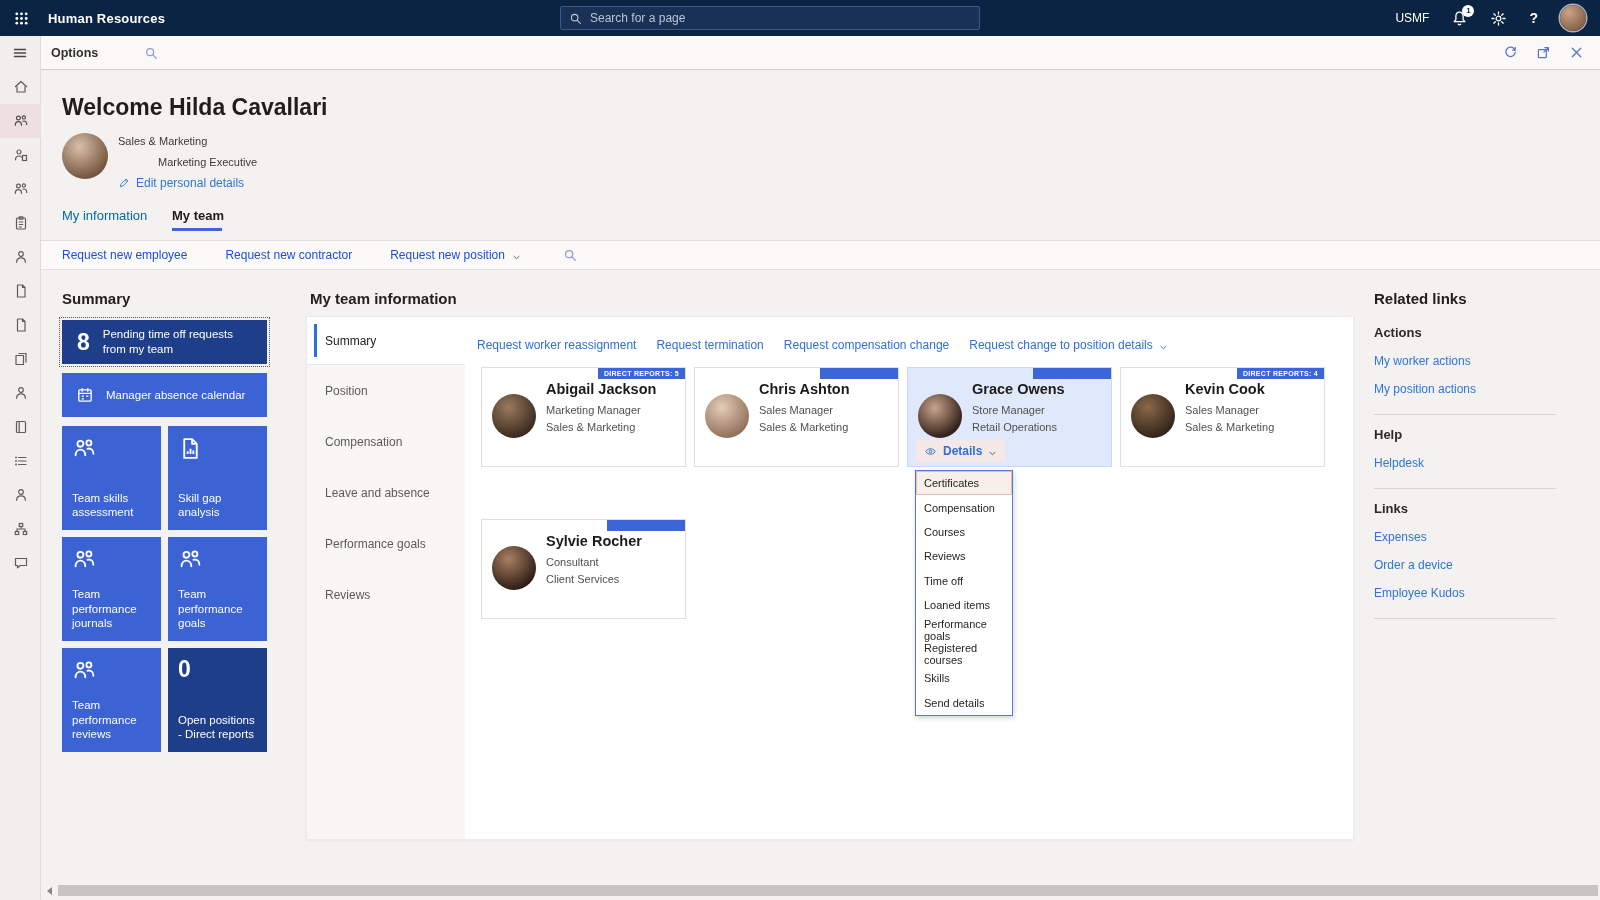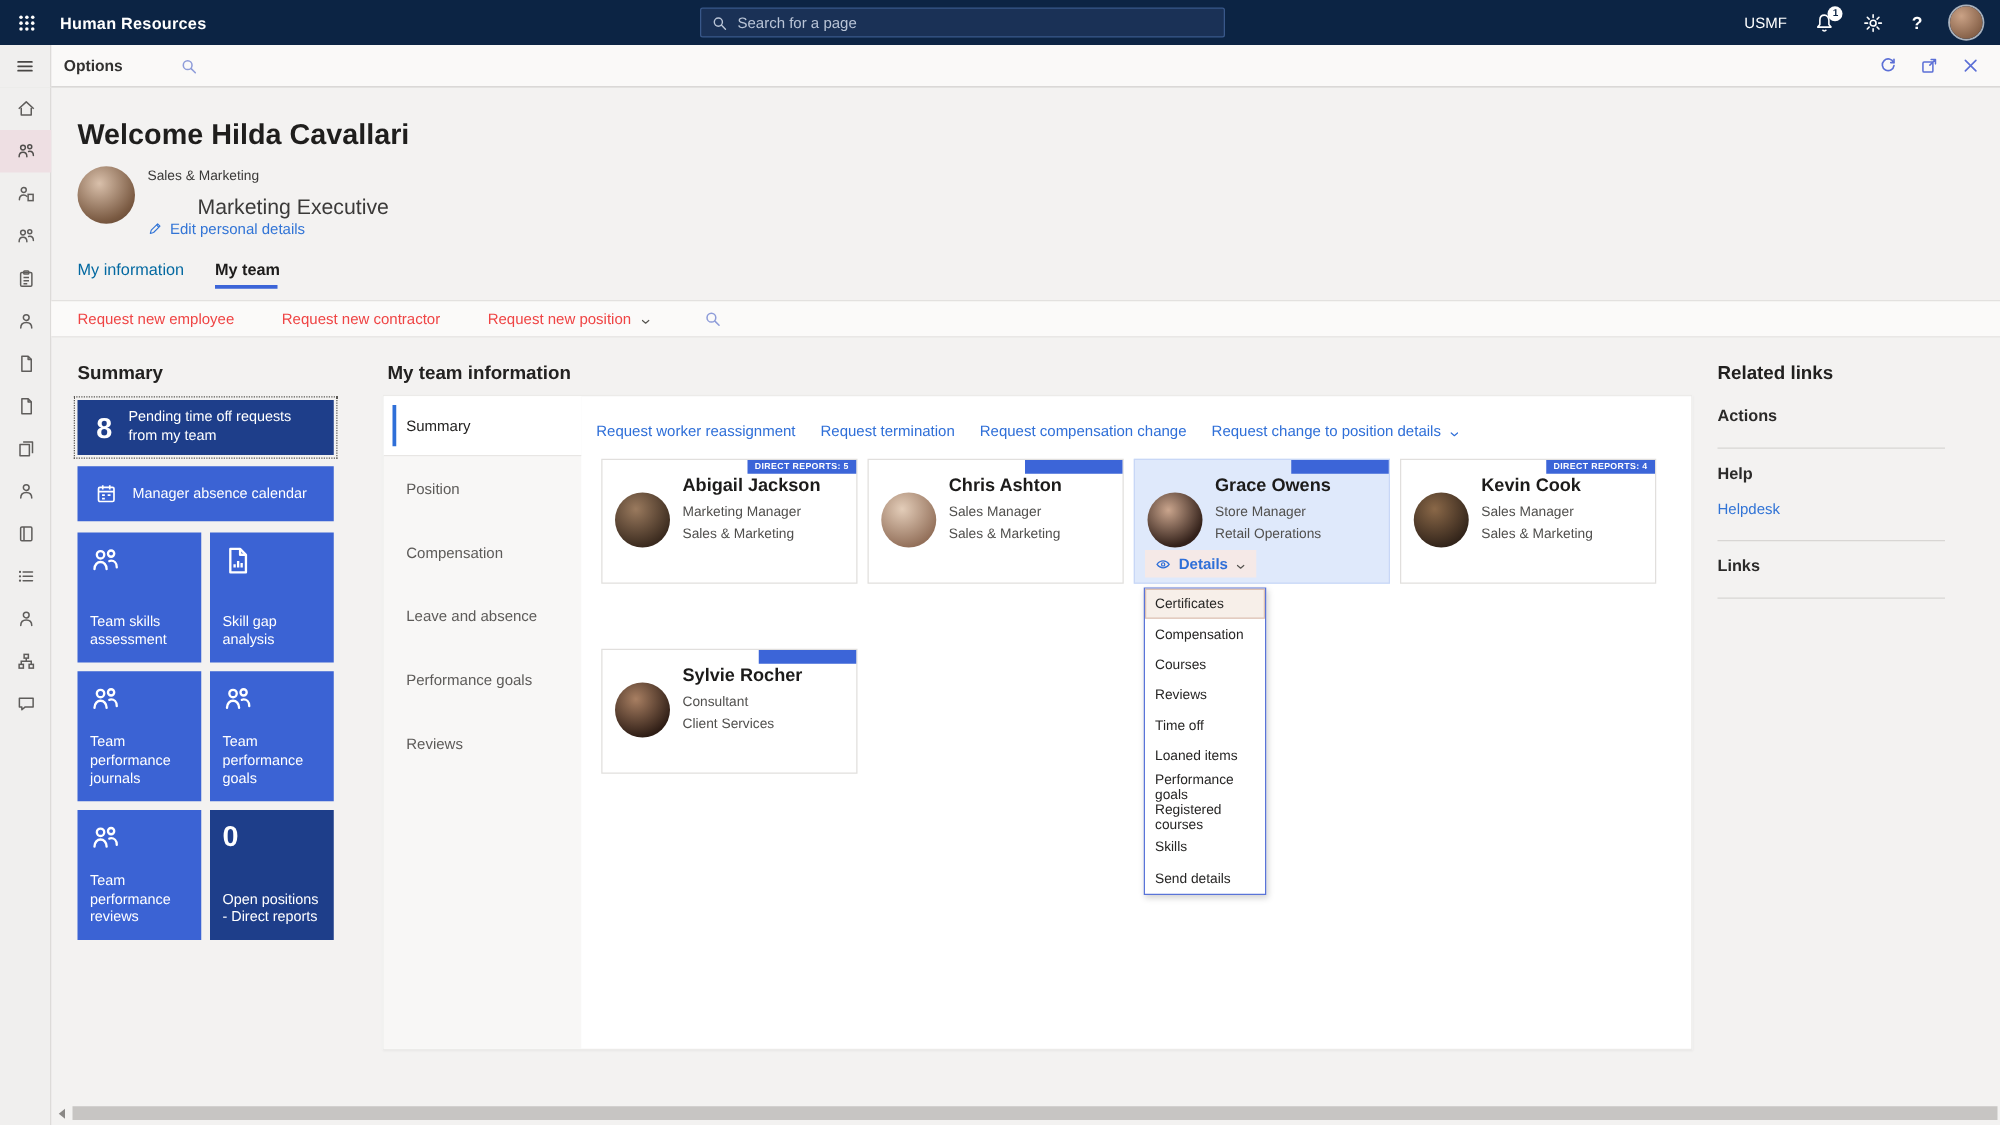--- a/index.html
+++ b/index.html
@@ -46,33 +46,33 @@
   .sidenav{position:absolute;top:70px;left:0;bottom:0;width:41px;background:#f0efee;border-right:1px solid #dddbd9;}
   .nav-item{width:41px;height:34px;display:flex;align-items:center;justify-content:center;color:#5f5d5b;cursor:pointer;}
   .nav-item svg{width:16px;height:16px;}
   .nav-item.selected{background:#eedfe3;color:#514f4d;}
 
   
   .welcome-title{position:absolute;left:62px;top:94px;font-size:23px;font-weight:700;color:#1f1e1d;}
   .profile-photo{position:absolute;left:62px;top:133px;width:46px;height:46px;border-radius:50%;
                  background:radial-gradient(circle at 38% 30%,#d9c0ab,#7a5a42 70%,#533a29);}
   .profile-dept{position:absolute;left:118px;top:135px;font-size:11px;color:#3b3a39;}
-  .profile-role{position:absolute;left:118px;top:156px;font-size:17px;color:#3b3a39;padding-left:40px;}
+  .profile-role{position:absolute;left:118px;top:156px;font-size:11px;color:#3b3a39;padding-left:40px;}
   .edit-link{position:absolute;left:118px;top:176px;font-size:12px;color:#3174d6;display:flex;align-items:center;gap:6px;cursor:pointer;}
   .edit-link .icon{width:12px;height:12px;}
   .page-tab{position:absolute;top:208px;font-size:13px;cursor:pointer;}
   .tab-info{left:62px;color:#0369a1;}
   .tab-team{left:172px;color:#1d1c1b;font-weight:700;}
   .tab-underline{position:absolute;left:172px;top:228px;width:50px;height:3px;background:#3c65d8;}
 
   
   .action-strip{position:absolute;left:41px;top:240px;width:1559px;height:30px;background:#fbfaf9;
                 border-top:1px solid #e3e1df;border-bottom:1px solid #e3e1df;
                 display:flex;align-items:center;padding-left:21px;gap:38px;}
-  .action-item{font-size:12px;color:#ef4444;cursor:pointer;display:flex;align-items:center;gap:7px;}
+  .action-item{font-size:12px;color:#1d4ed8;cursor:pointer;display:flex;align-items:center;gap:7px;}
   .chev{width:9px;height:9px;color:#55534f;display:inline-block;}
   .chev svg{width:100%;height:100%;}
   .strip-search{width:14px;height:14px;color:#8e9cd9;cursor:pointer;margin-left:4px;}
   .strip-search svg{width:100%;height:100%;}
 
   
   .sec-heading{position:absolute;font-size:15px;font-weight:700;color:#232221;}
   .summary-col{position:absolute;left:62px;top:320px;width:205px;}
   .tile-wide{width:205px;height:44px;background:#3b63d4;color:#fff;display:flex;align-items:center;
              margin-bottom:9px;cursor:pointer;}
@@ -639,33 +639,42 @@
         </div>
     </div>
   </div>
 
   <div class="related">
     <h2>Related links</h2>
     <div>
 
         <div>
           <div class="rel-title">Actions</div>
+          <div>
+            <span class="rel-link">My worker actions</span>
+            <span class="rel-link">My position actions</span>
+          </div>
           <hr class="rel-div">
         </div>
 
         <div>
           <div class="rel-title">Help</div>
           <div>
             <span class="rel-link">Helpdesk</span>
           </div>
           <hr class="rel-div">
         </div>
 
         <div>
           <div class="rel-title">Links</div>
+          <div>
+            <span class="rel-link">Expenses</span>
+            <span class="rel-link">Order a device</span>
+            <span class="rel-link">Employee Kudos</span>
+          </div>
           <hr class="rel-div">
         </div>
       </div>
   </div>
 
   <div class="hscroll">
     <span class="arrow"></span>
     <div class="hthumb"></div>
   </div>
 

